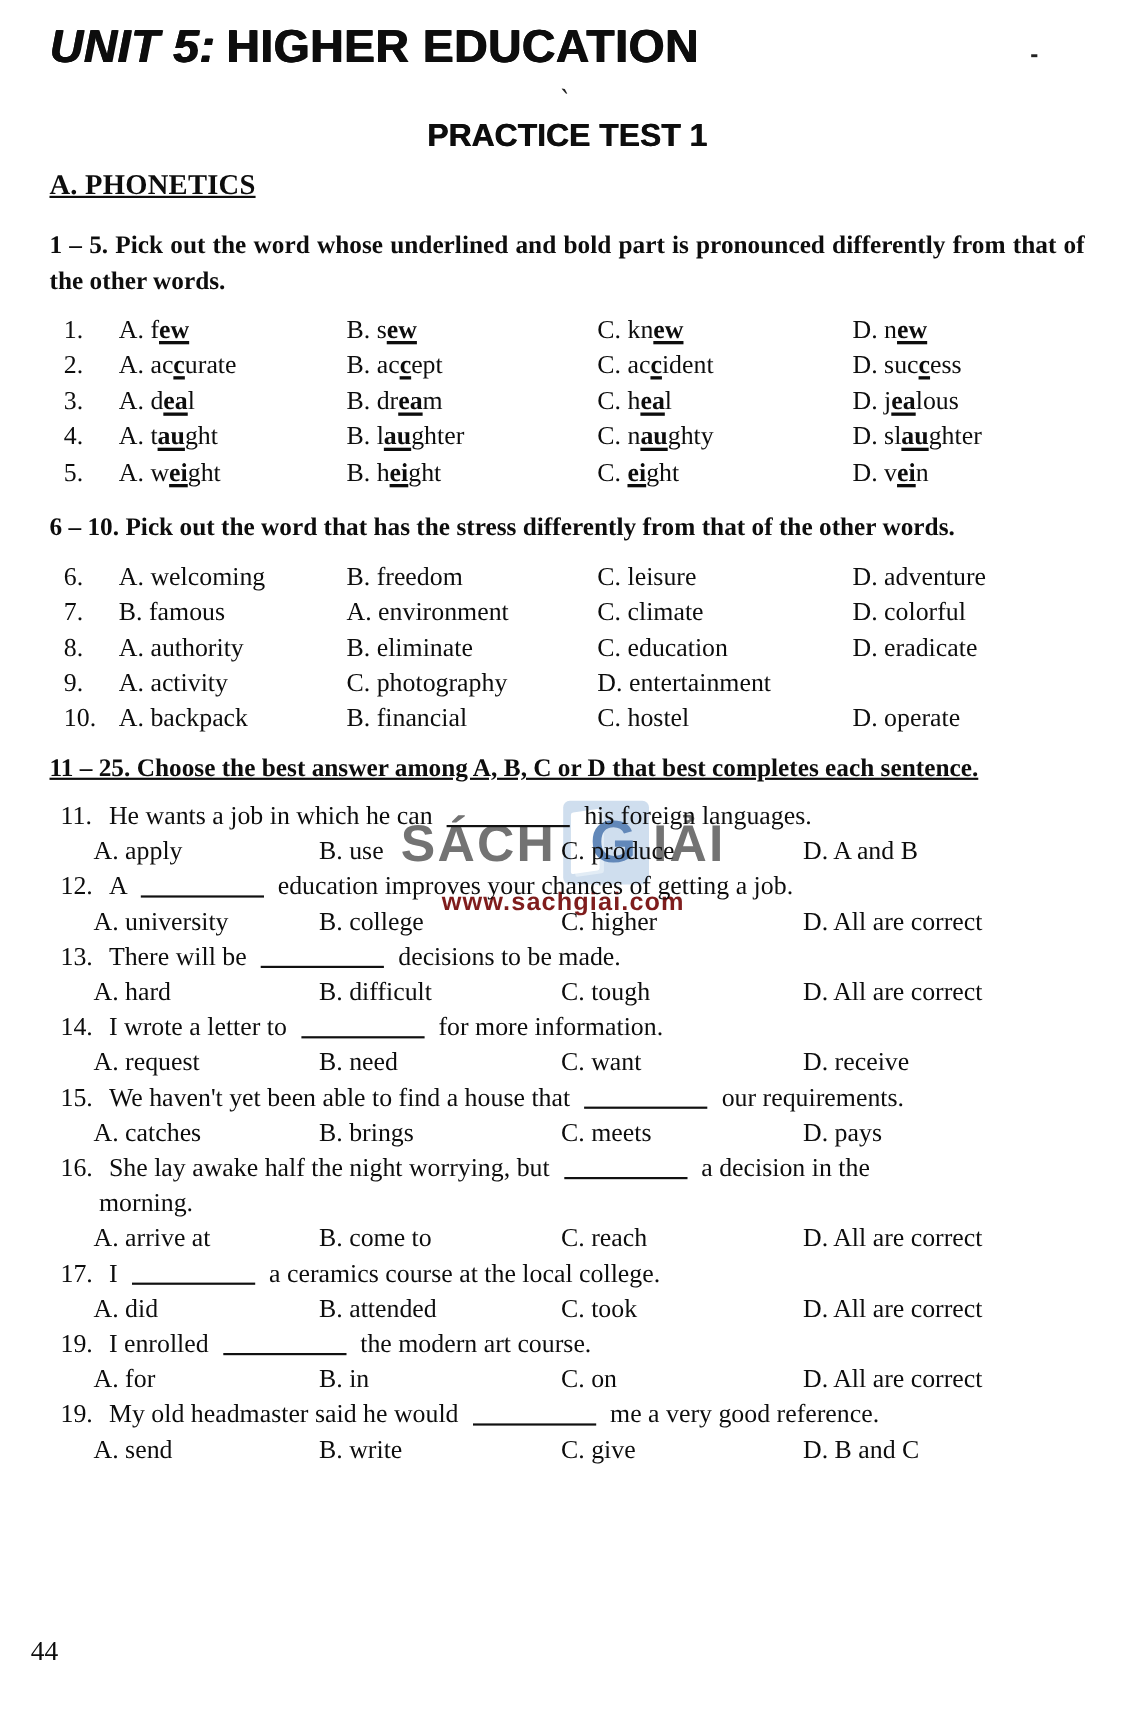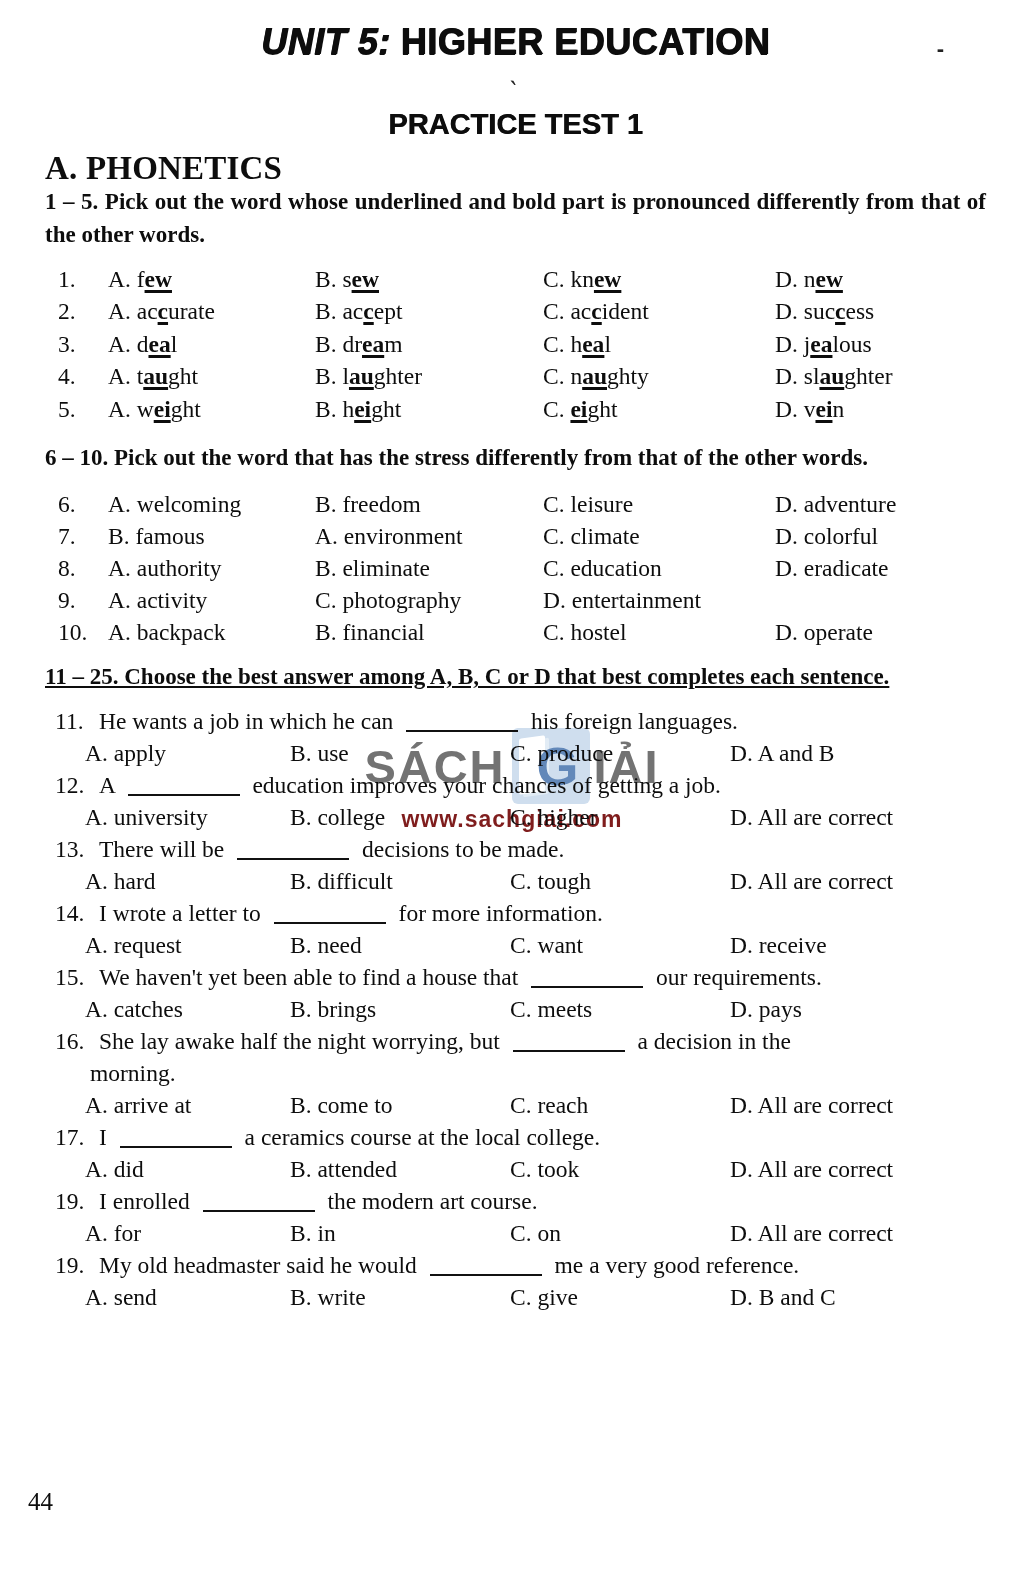--- a/index.html
+++ b/index.html
@@ -8,52 +8,52 @@
     width: 1024px; height: 1570px;
     font-family: "Liberation Serif", "DejaVu Serif", serif;
     color: #0d0d0d;
     position: relative;
     overflow: hidden;
   }
   .page { position: relative; width: 100%; height: 100%; padding: 20px 38px 0 45px; }
   .content { position: relative; z-index: 1; }
 
   .title {
-    text-align: center;
-    font-family: "Liberation Sans", "DejaVu Sans", sans-serif;
-    font-weight: bold;
-    font-size: 36px; line-height: 44px;
+    font-family: "Liberation Sans", "DejaVu Sans", sans-serif;
+    font-weight: bold;
+    font-size: 42px; line-height: 44px;
     letter-spacing: 0.5px;
     text-shadow: 1px 0 currentColor, 0 0.6px currentColor;
   }
   .title .it { font-style: italic; margin-right: 10px; }
 
   .artifact { position: absolute; color:#222; z-index:1; font-family:"Liberation Sans",sans-serif; }
   .artifact.dash { right: 80px; top: 36px; font-size: 22px; font-weight: bold; }
   .artifact.tick { left: 508px; top: 76px; font-size: 26px; transform: rotate(8deg); }
 
   .subtitle {
     text-align: center;
     font-family: "Liberation Sans", "DejaVu Sans", sans-serif;
     font-weight: bold;
     font-size: 29px; line-height: 33px;
     margin-top: 44px;
     text-shadow: 0.6px 0 currentColor;
   }
   .secheading {
     font-weight: bold;
-    font-size: 33px; line-height: 30px;
+    font-size: 26px; line-height: 30px;
     margin-top: 12px;
     letter-spacing: 0.2px;
+    text-decoration: underline;
   }
   .secheading.b { margin-top: 16px; }
   .task {
     font-weight: bold;
     font-size: 23px; line-height: 33px;
-    margin-top: 2px;
+    margin-top: 23px;
     text-align: justify;
     text-align-last: left;
   }
   .task.t2 { margin-top: 16px; }
   .task.t3 { margin-top: 12px; text-decoration: underline; }
 
   .qtable { margin-top: 12px; font-size: 23.5px; }
   .qtable.stress { margin-top: 14px; }
   .qrow { display: flex; line-height: 32.4px; padding-left: 13px; }
   .qtable.stress .qrow { line-height: 32px; }

